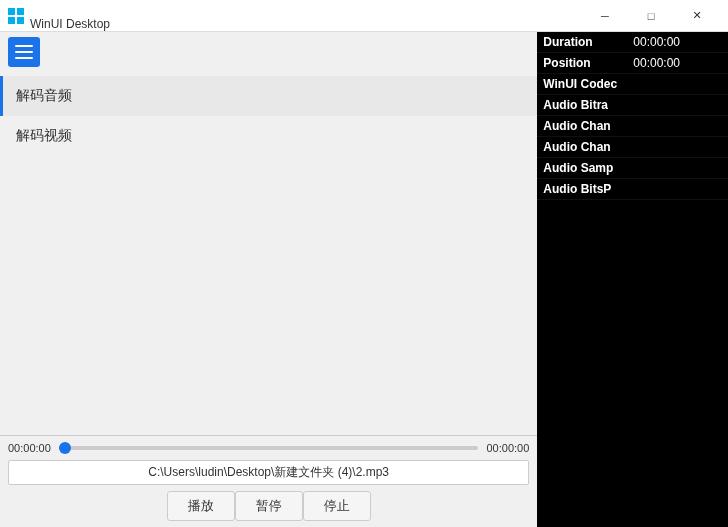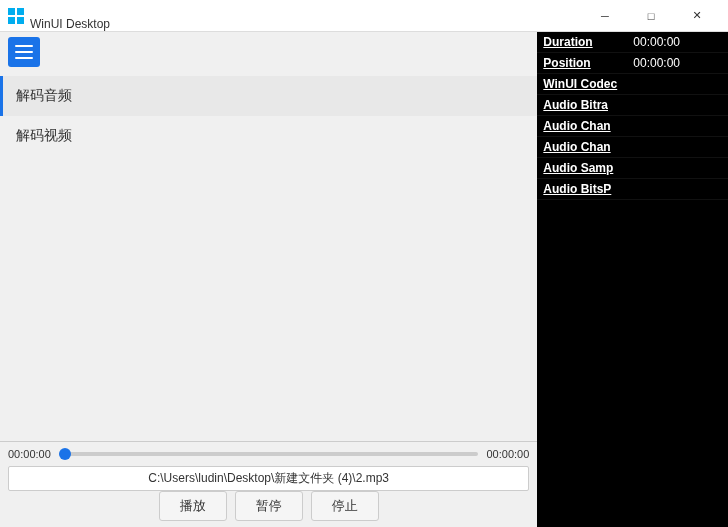--- a/index.html
+++ b/index.html
@@ -159,35 +159,35 @@
       background: #1a73e8;
       border-radius: 50%;
       position: absolute;
       top: 50%;
       left: 0%;
       transform: translateY(-50%);
     }
     .file-path-row {
       display: flex;
       justify-content: flex-end;
+      margin-bottom: 6px;
     }
     .file-path {
       font-size: 12px;
       color: #333;
       background: #fff;
       border: 1px solid #ccc;
       padding: 3px 8px;
       border-radius: 2px;
       width: 100%;
       text-align: center;
     }
     .controls-row {
       display: flex;
       justify-content: center;
-      gap: 8px;
     }
     .ctrl-btn {
       padding: 5px 20px;
       font-size: 13px;
       border: 1px solid #ccc;
       background: #f5f5f5;
       border-radius: 3px;
       cursor: pointer;
       color: #333;
     }
@@ -211,21 +211,20 @@
       padding: 3px 6px;
       border-bottom: 1px solid #111;
     }
     .info-row.highlighted {
       background: #1a73e8;
     }
     .info-label {
       font-weight: bold;
       white-space: nowrap;
       min-width: 90px;
-      text-decoration: underline;
     }
     .info-value {
       white-space: nowrap;
       overflow: hidden;
       text-overflow: ellipsis;
     }
 
     .video-area {
       flex: 1;
       background: #000;

